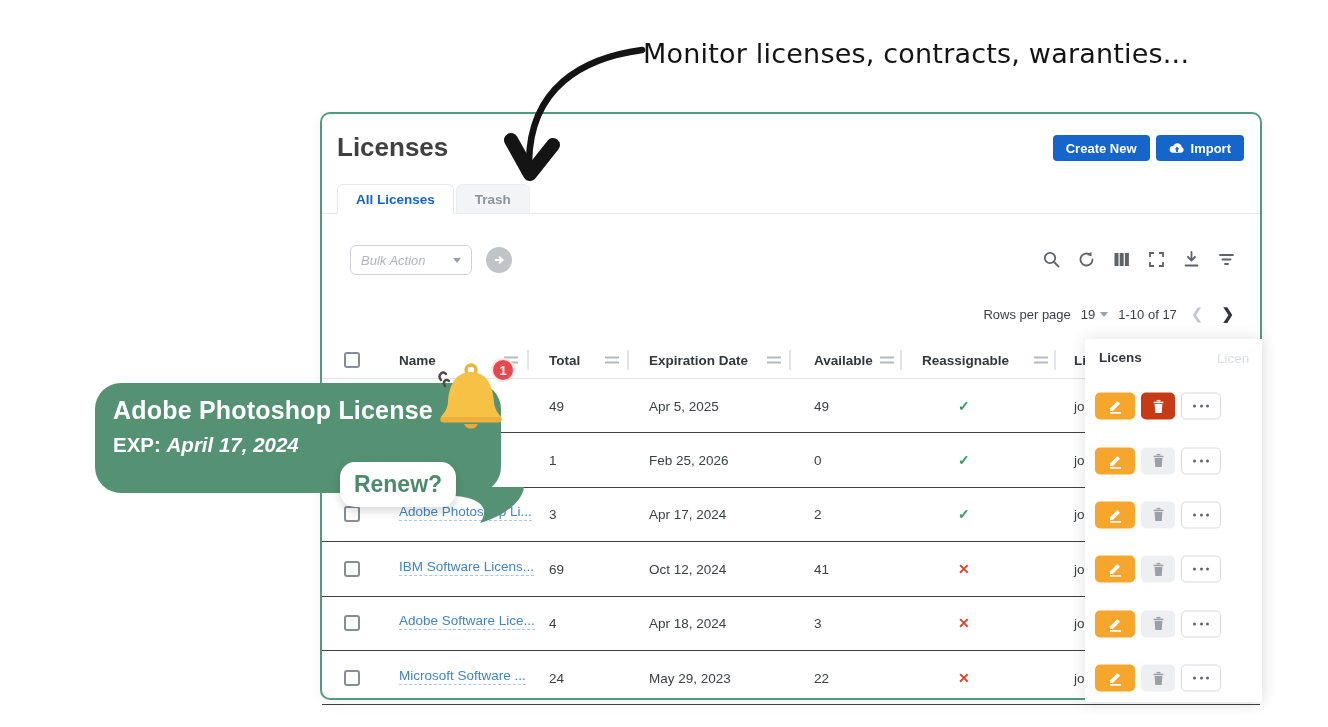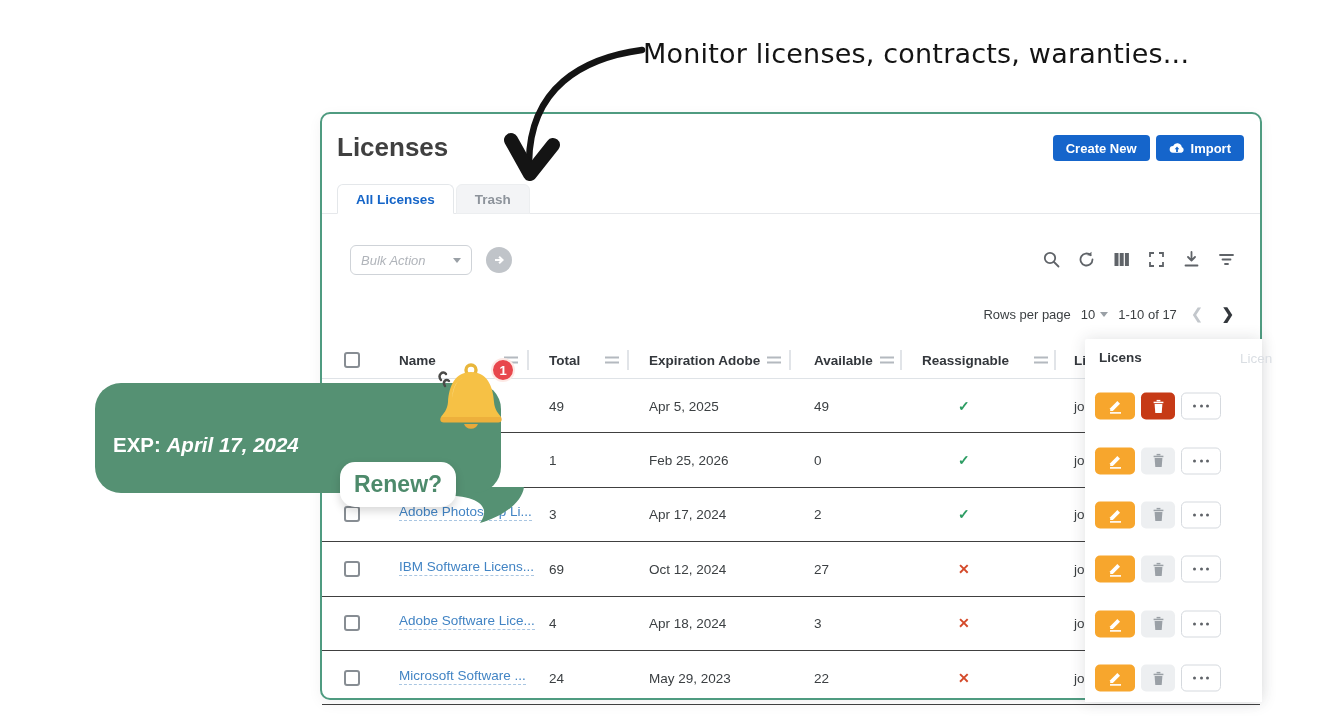--- a/index.html
+++ b/index.html
@@ -53,21 +53,21 @@
   .cb { width:16px; height:16px; border:2px solid #878d93; border-radius:3px; background:#fff; cursor:pointer; }
   .name-link { color:#4284c4; border-bottom:1px dashed #a9c6e2; padding-bottom:1px; cursor:pointer; max-width:148px; overflow:hidden; display:inline-block; }
   .mark { font-size:14px; font-weight:700; color:#d44a2a; }
   .mark.yes { color:#2e9d64; }
   .mark.yes::before { content:"\2713"; }
   .mark:not(.yes)::before { content:"\2715"; }
 
   
   #actions-panel { left:763px; top:225px; width:177px; height:363px; background:#fff; box-shadow:0 0 16px rgba(40,50,60,0.14); z-index:5; border-radius:2px 0 0 0; }
   #actions-title { position:absolute; left:14px; top:11px; font-size:13.5px; font-weight:700; color:#33373c; }
-  .faded { color:#dadee3; font-size:13.5px; position:absolute; white-space:nowrap; overflow:hidden; max-width:44px;margin-left:23px; }
+  .faded { color:#dadee3; font-size:13.5px; position:absolute; white-space:nowrap; overflow:hidden; max-width:44px; }
   #actions-rows { position:absolute; left:0; top:40px; width:100%; }
   .arow { position:relative; height:54.4px; }
   .btn-group { position:absolute; left:10px; top:50%; transform:translateY(-50%); display:flex; gap:6px; align-items:center; }
   .act-btn { height:27px; border:none; border-radius:5px; display:flex; align-items:center; justify-content:center; cursor:pointer; }
   .edit-btn { width:40px; background:#f7a62d; }
   .trash-btn { width:34px; background:#edeff1; }
   .trash-btn svg path, .trash-btn svg rect { fill:#9aa0a6; }
   .trash-btn.danger { background:#c63a16; }
   .trash-btn.danger svg path, .trash-btn.danger svg rect { fill:#ffffff; }
   .more-btn { width:40px; background:#fff; border:1px solid #d5d9de; }
@@ -149,39 +149,39 @@
     <svg width="19" height="19" viewBox="0 0 19 19">
         <line x1="3" y1="5" x2="16" y2="5" stroke="#5f6368" stroke-width="1.8" stroke-linecap="round"></line>
         <line x1="5.5" y1="9.5" x2="13.5" y2="9.5" stroke="#5f6368" stroke-width="1.8" stroke-linecap="round"></line>
         <line x1="8" y1="14" x2="11" y2="14" stroke="#5f6368" stroke-width="1.8" stroke-linecap="round"></line>
       </svg>
   </div>
 
   <div class="abs" id="pagination">
     <span>Rows per page</span>
     <div id="rpp-select">
-      <span>10</span>
+      <span>19</span>
       <div class="caret"></div>
     </div>
     <span>1-10 of 17</span>
     <span class="chev disabled">❮</span>
     <span class="chev enabled">❯</span>
   </div>
 
   <div class="abs" id="thead">
     <div class="hcell" style="left:22px">
         <div class="cb"></div>
       </div>
     <div class="hcell" style="left:77px">Name</div>
     <div class="handle" style="left:182px"></div>
       <div class="hdiv" style="left:205px"></div>
     <div class="hcell" style="left:227px">Total</div>
     <div class="handle" style="left:283px"></div>
       <div class="hdiv" style="left:305px"></div>
-    <div class="hcell" style="left:327px">Expiration Adobe</div>
+    <div class="hcell" style="left:327px">Expiration Date</div>
     <div class="handle" style="left:445px"></div>
       <div class="hdiv" style="left:467px"></div>
     <div class="hcell" style="left:492px">Available</div>
     <div class="handle" style="left:558px"></div>
       <div class="hdiv" style="left:578px"></div>
     <div class="hcell" style="left:600px">Reassignable</div>
     <div class="handle" style="left:712px"></div>
       <div class="hdiv" style="left:732px"></div>
     <div class="hcell" style="left:752px">Li</div>
   </div>
@@ -221,21 +221,21 @@
       <div class="tcell mark yes" style="left:636px"></div>
       <div class="tcell" style="left:752px">jol</div>
     </div>
       <div class="trow">
       <div class="tcell" style="left:22px">
           <div class="cb"></div>
         </div>
       <div class="tcell" style="left:77px"><span class="name-link">IBM Software Licens...</span></div>
       <div class="tcell" style="left:227px">69</div>
       <div class="tcell" style="left:327px">Oct 12, 2024</div>
-      <div class="tcell" style="left:492px">27</div>
+      <div class="tcell" style="left:492px">41</div>
       <div class="tcell mark" style="left:636px"></div>
       <div class="tcell" style="left:752px">jol</div>
     </div>
       <div class="trow">
       <div class="tcell" style="left:22px">
           <div class="cb"></div>
         </div>
       <div class="tcell" style="left:77px"><span class="name-link">Adobe Software Lice...</span></div>
       <div class="tcell" style="left:227px">4</div>
       <div class="tcell" style="left:327px">Apr 18, 2024</div>
@@ -397,20 +397,21 @@
               <span class="dot"></span>
           </button>
 
         </div>
       </div>
       </div>
   </div>
 </div>
 
 <div class="abs" id="callout">
+  <div id="callout-title">Adobe Photoshop License</div>
   <div id="callout-exp">
     <span id="exp-label">EXP:</span>
     <span id="exp-date">April 17, 2024</span>
   </div>
 </div>
 <svg class="abs" id="tail-svg" width="92" height="42" viewBox="0 0 92 42">
   <path d="M0 0 L86 0 C84 16 64 30 42 36 C52 22 46 8 0 8 Z" fill="#559173"></path>
 </svg>
 <button class="abs" id="renew-btn">Renew?</button>
 

